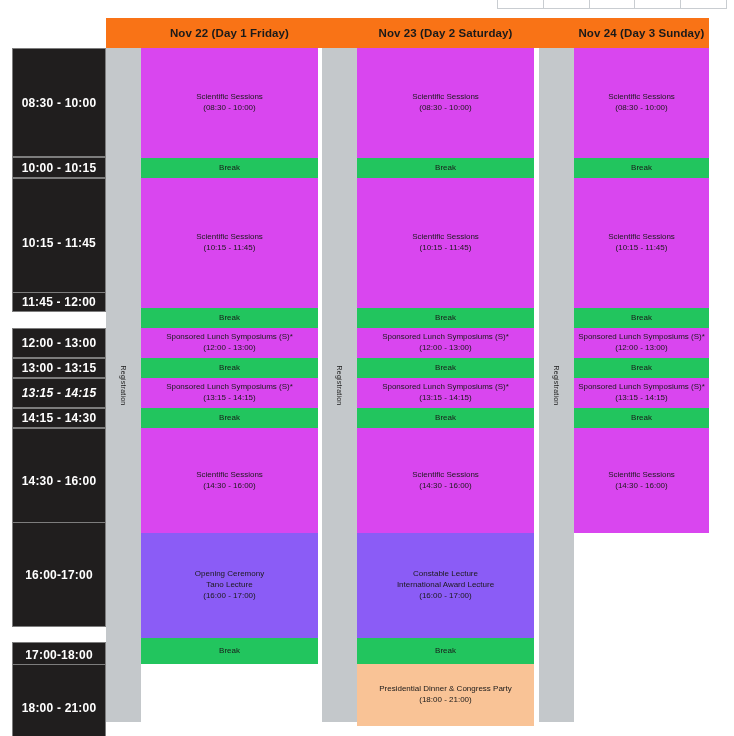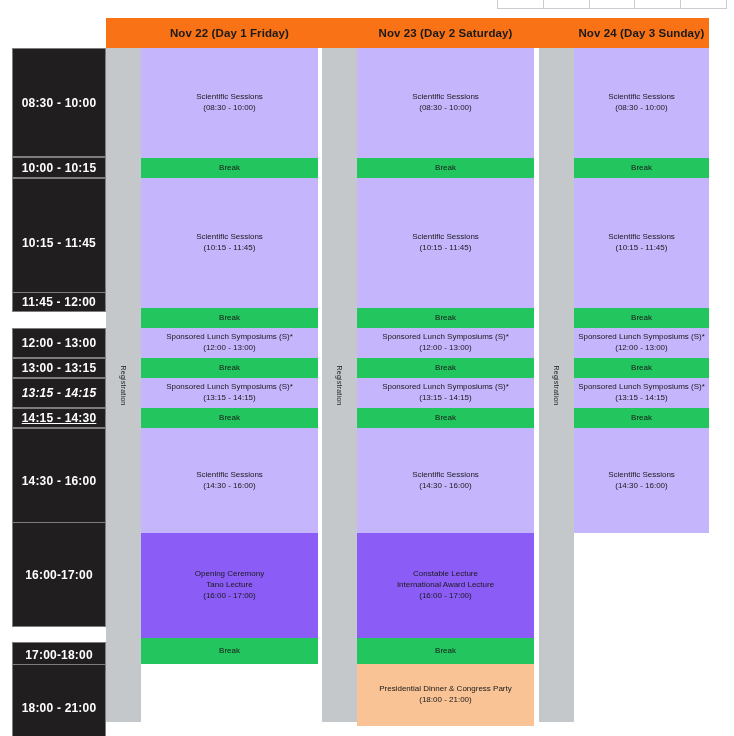--- a/index.html
+++ b/index.html
@@ -117,21 +117,21 @@
     flex-direction: column;
     align-items: center;
     justify-content: center;
     text-align: center;
     font-size: 8px;
     color: #1a1a1a;
     line-height: 1.35;
     padding: 0 2px;
   }
   .block .ln { display: block; white-space: nowrap; }
-  .c-session { background: #c4b5fd; }
+  .c-session { background: #d946ef; }
   .c-break   { background: #22c55e; }
   .c-lecture { background: #8b5cf6; }
   .c-social  { background: #f9c396; }
 </style>
 </head>
 <body>
 
 <div id="stray-table">
   <div class="stray-cell"></div>
   <div class="stray-cell"></div>
@@ -149,21 +149,21 @@
     </div>
 
   <div class="time-col">
       <div class="time-cell" style="top: 0px; height: 109px;">08:30 - 10:00</div>
       <div class="time-cell" style="top: 109px; height: 21px;">10:00 - 10:15</div>
       <div class="time-cell" style="top: 130px; height: 130px;">10:15 - 11:45</div>
       <div class="time-cell" style="top: 244px; height: 20px;">11:45 - 12:00</div>
       <div class="time-cell" style="top: 280px; height: 30px;">12:00 - 13:00</div>
       <div class="time-cell" style="top: 310px; height: 20px;">13:00 - 13:15</div>
       <div class="time-cell" style="top: 330px; height: 30px; font-style: italic;">13:15 - 14:15</div>
-      <div class="time-cell" style="top: 360px; height: 20px; text-decoration: underline;">14:15 - 14:30</div>
+      <div class="time-cell" style="top: 360px; height: 20px;">14:15 - 14:30</div>
       <div class="time-cell" style="top: 380px; height: 105px;">14:30 - 16:00</div>
       <div class="time-cell" style="top: 474px; height: 105px;">16:00-17:00</div>
       <div class="time-cell" style="top: 594px; height: 26px;">17:00-18:00</div>
       <div class="time-cell" style="top: 616px; height: 88px;">18:00 - 21:00</div>
     </div>
 
   <div id="reg-strips">
       <div class="reg-strip" style="left: 94px; width: 35px; top: 30px; height: 674px;">
         <span>Registration</span>
       </div>

